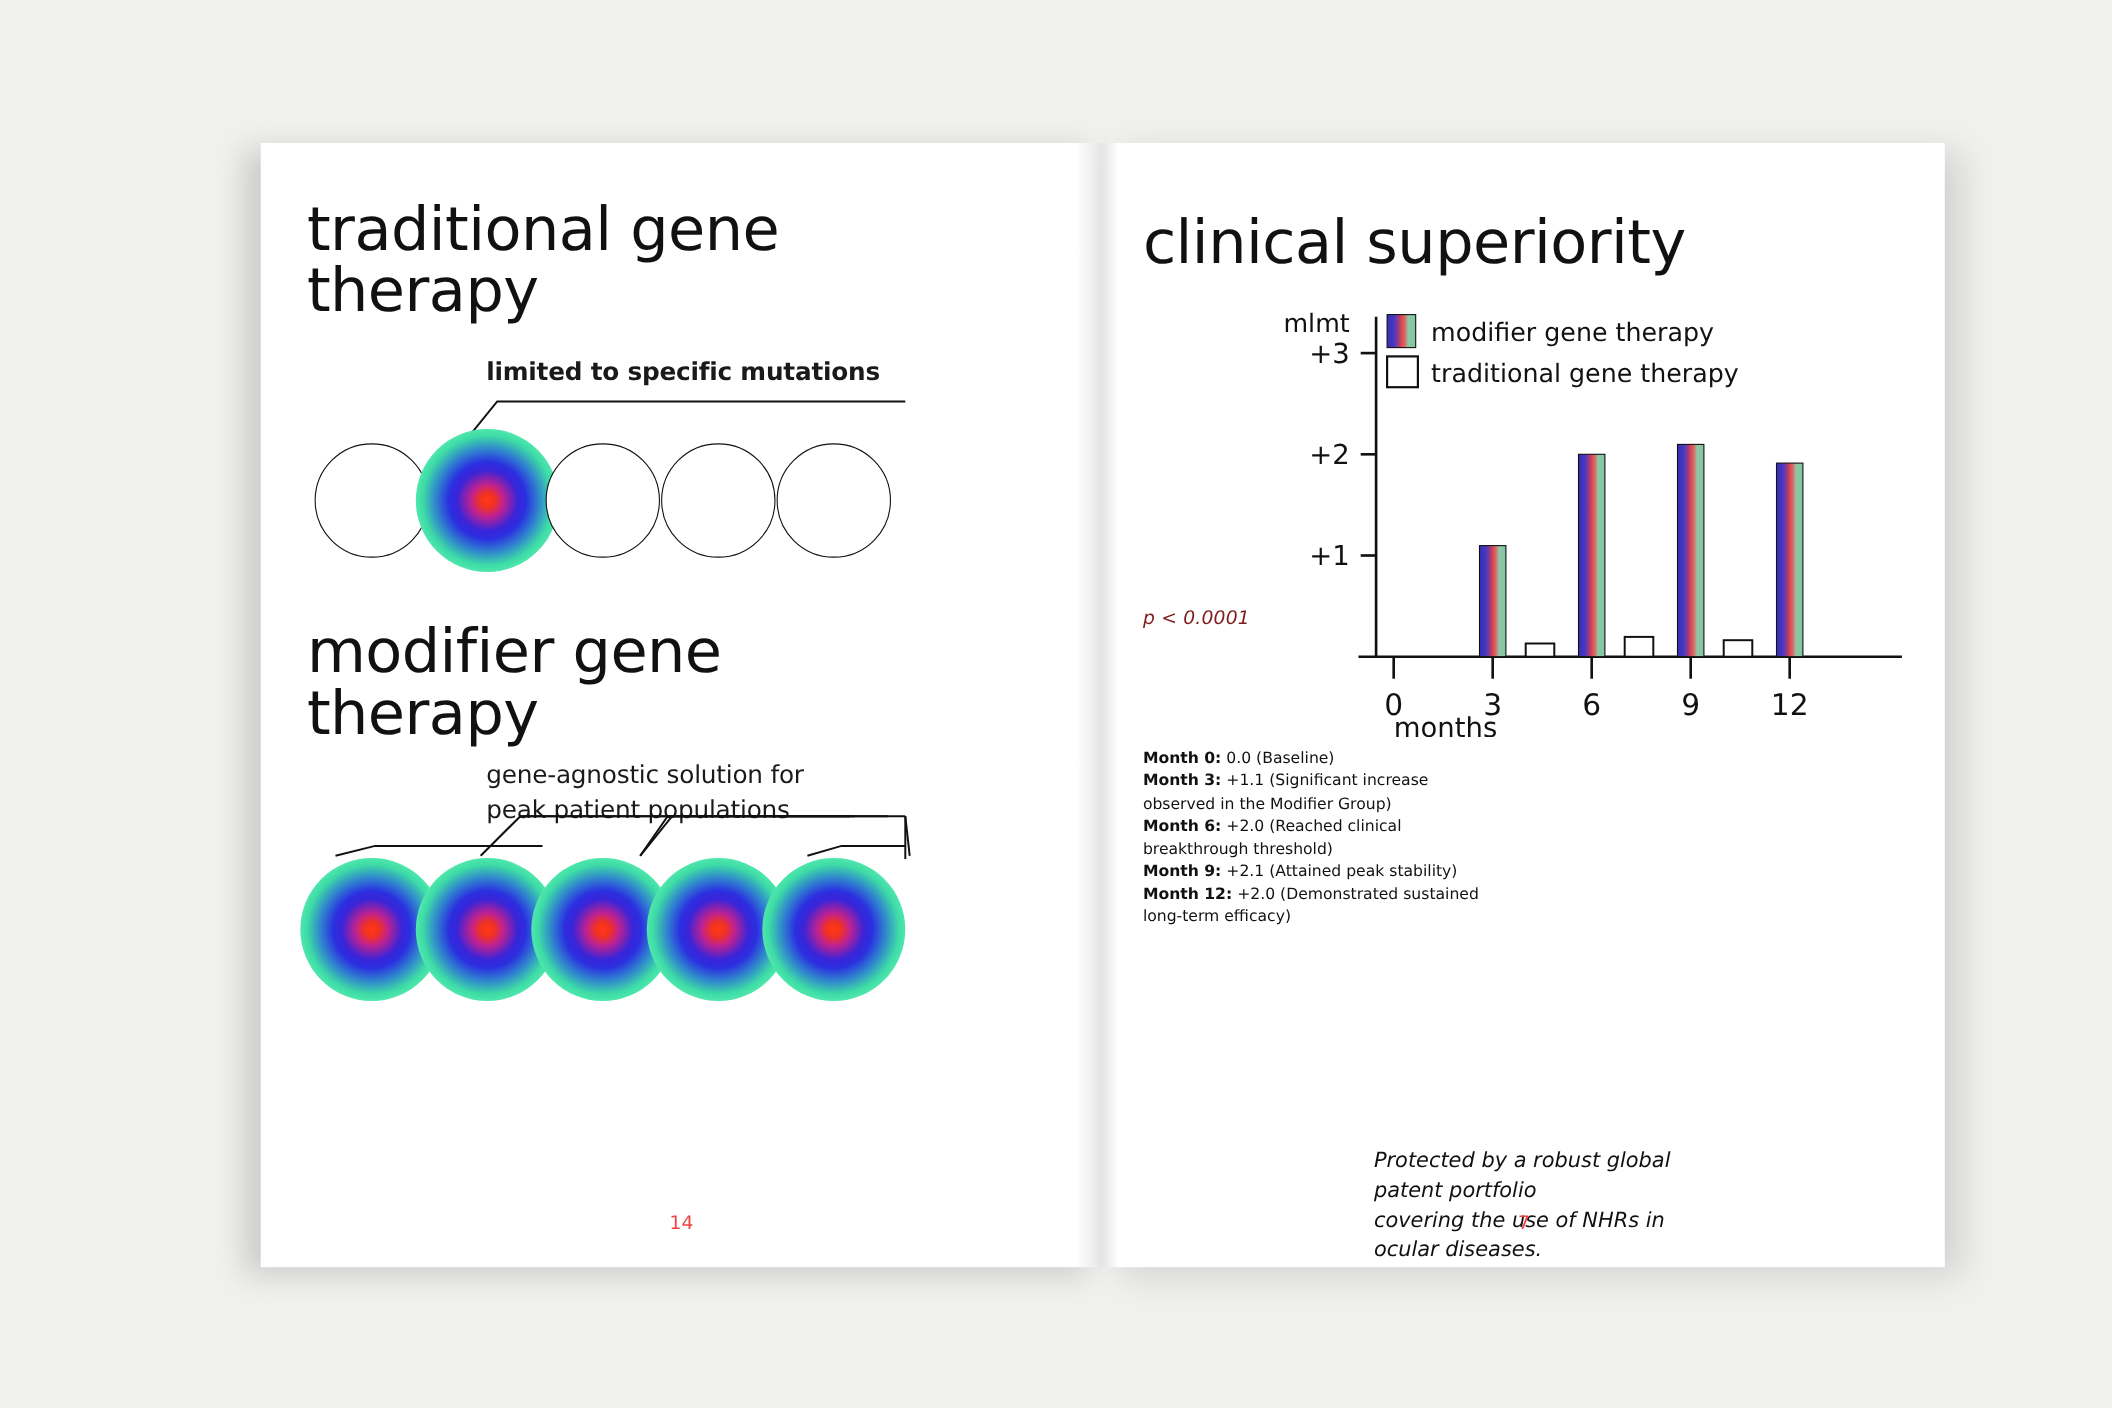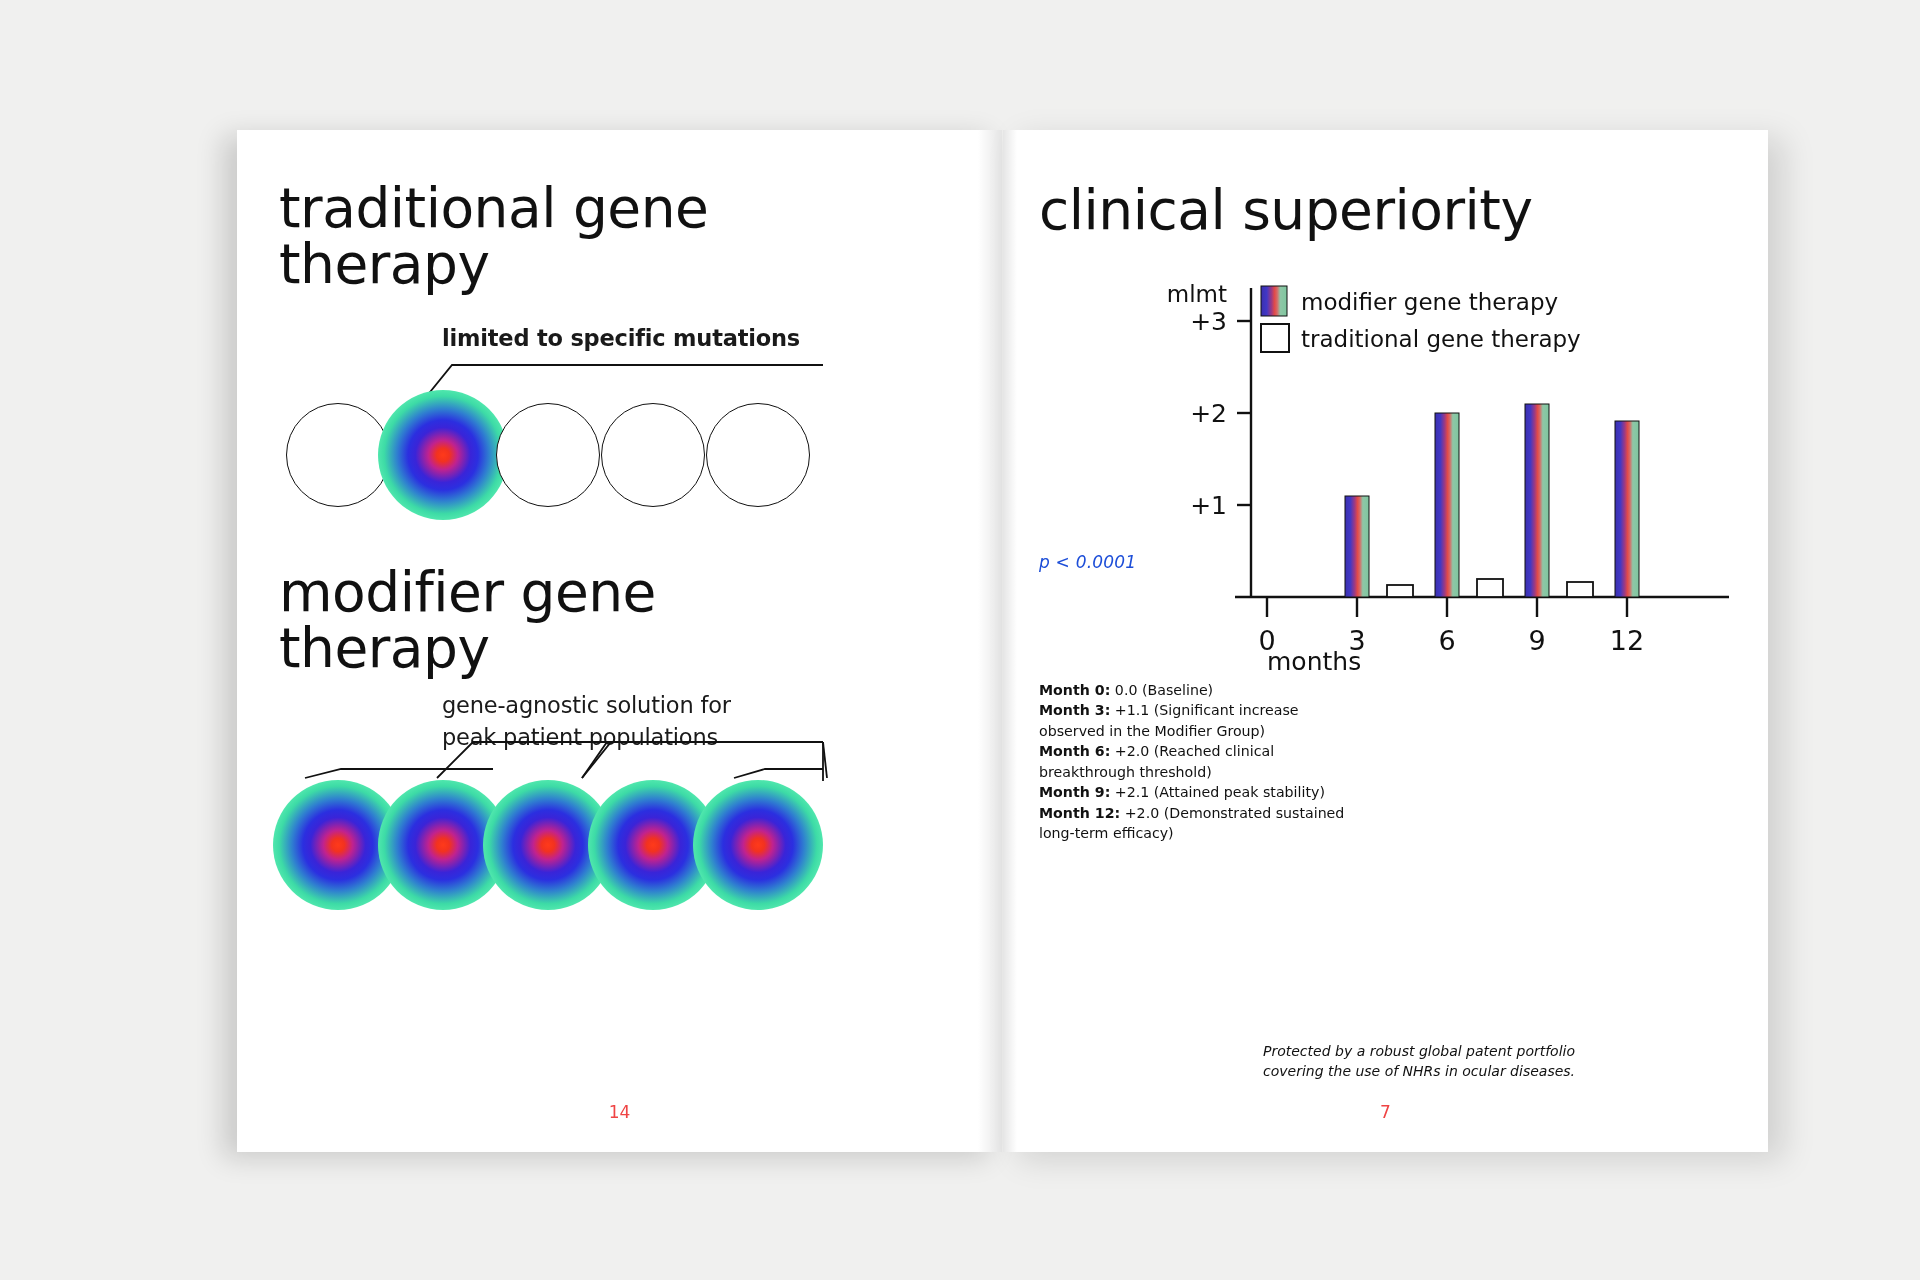--- a/index.html
+++ b/index.html
@@ -105,46 +105,46 @@
   
   .pageno{
     position:absolute; bottom:30px; width:100%;
     text-align:center;
     font-family:"DejaVu Sans", sans-serif;
     font-size:17px; color:#ef4444;
   }
 
   
   #title-clin{
-    position:absolute; left:36px; top:52px;
+    position:absolute; left:36px; top:62px;
     width:640px; font-size:55px;
   }
 
   #chart-wrap{
     position:absolute; left:36px; top:150px;
     width:700px; height:390px;
   }
   #pvalue{
     position:absolute; left:36px; top:422px;
     font-family:"DejaVu Sans", sans-serif;
-    font-style:italic; font-size:17px; color:#1d4ed8;
+    font-style:italic; font-size:17px; color:#7f1d1d;
     letter-spacing:0.2px;
   }
 
   #bullets{
     position:absolute; left:36px; top:550px; width:310px;
     font-family:"DejaVu Sans", sans-serif;
     font-size:14.2px; line-height:1.44; color:#111;
   }
   #bullets .b{ font-weight:bold; }
 
   #footnote{
-    position:absolute; left:260px; top:912px; width:320px;
-    font-family:"DejaVu Sans", sans-serif;
-    font-style:italic; font-size:14px; line-height:1.42; color:#111;
+    position:absolute; left:246px; top:912px; width:320px;
+    font-family:"DejaVu Sans", sans-serif;
+    font-style:italic; font-size:19px; line-height:1.42; color:#111;
   }
 
   
   .axis-text{
     font-family:"DejaVu Sans", sans-serif;
     fill:#111;
   }
   .tick-lbl{ font-size:25px; }
   .mlmt{ font-size:23px; }
   .xlbl{ font-size:27px; }

